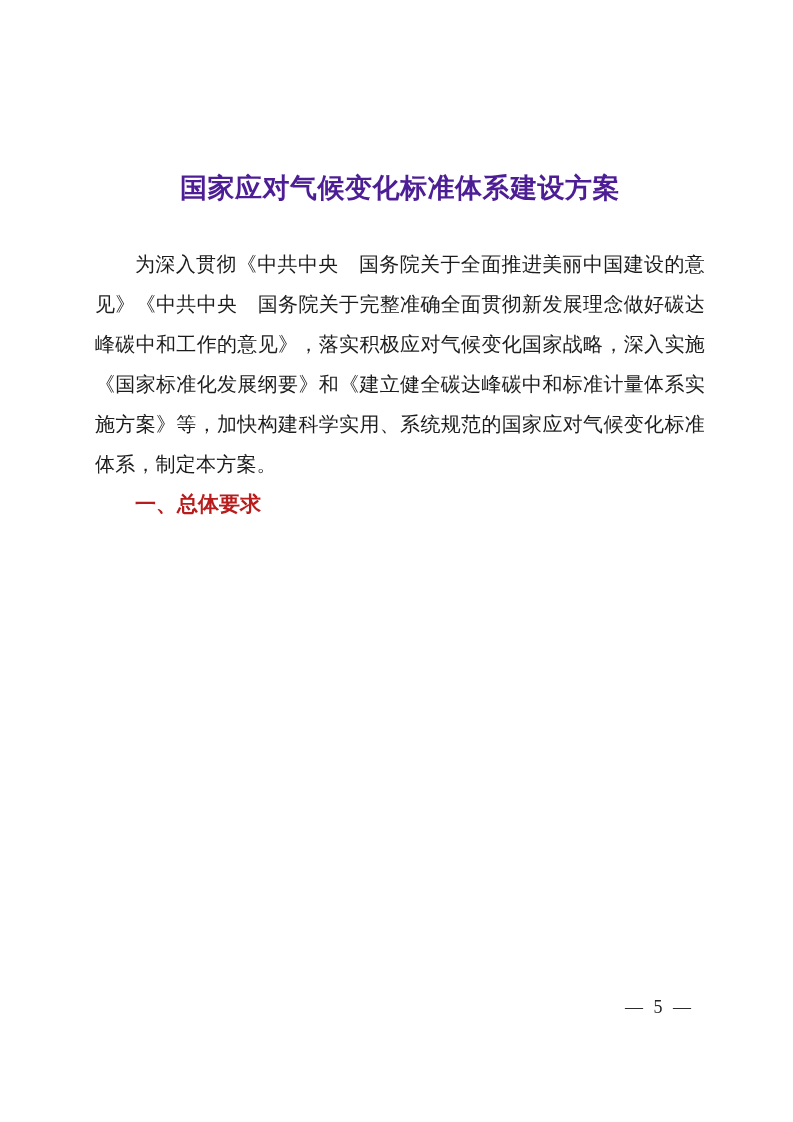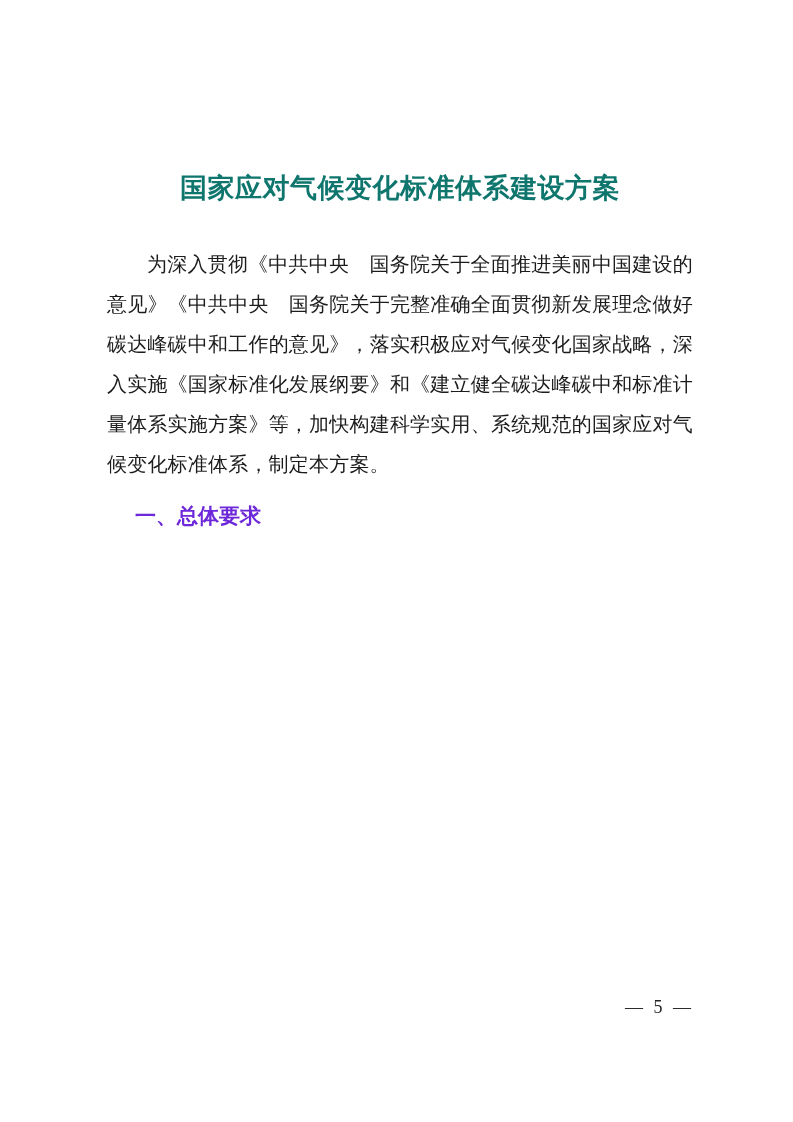--- a/index.html
+++ b/index.html
@@ -22,40 +22,40 @@
     top: 166px;
     width: 610px;
   }
   .doc-title {
     margin: 0 0 34px 0;
     text-align: center;
     font-size: 27px;
     font-weight: 700;
     line-height: 44px;
     letter-spacing: 0.5px;
-    color: #0f766e;
+    color: #4c1d95;
     font-family: "Liberation Serif", serif;
   }
   .para {
-    margin: 12px;
+    margin: 0;
     font-size: 20px;
     line-height: 40px;
     text-align: justify;
     text-indent: 2em;
     letter-spacing: 0.2px;
     color: #1c1c1c;
   }
   .section-heading {
     margin: 0;
     font-size: 21px;
     line-height: 40px;
     font-weight: 700;
     font-family: "Liberation Sans", sans-serif;
     text-indent: 1.9em;
-    color: #6d28d9;
+    color: #b91c1c;
   }
   .page-number {
     position: absolute;
     top: 996px;
     right: 99px;
     font-size: 18px;
     line-height: 22px;
     letter-spacing: 3px;
     color: #222222;
     font-family: "Liberation Serif", serif;

